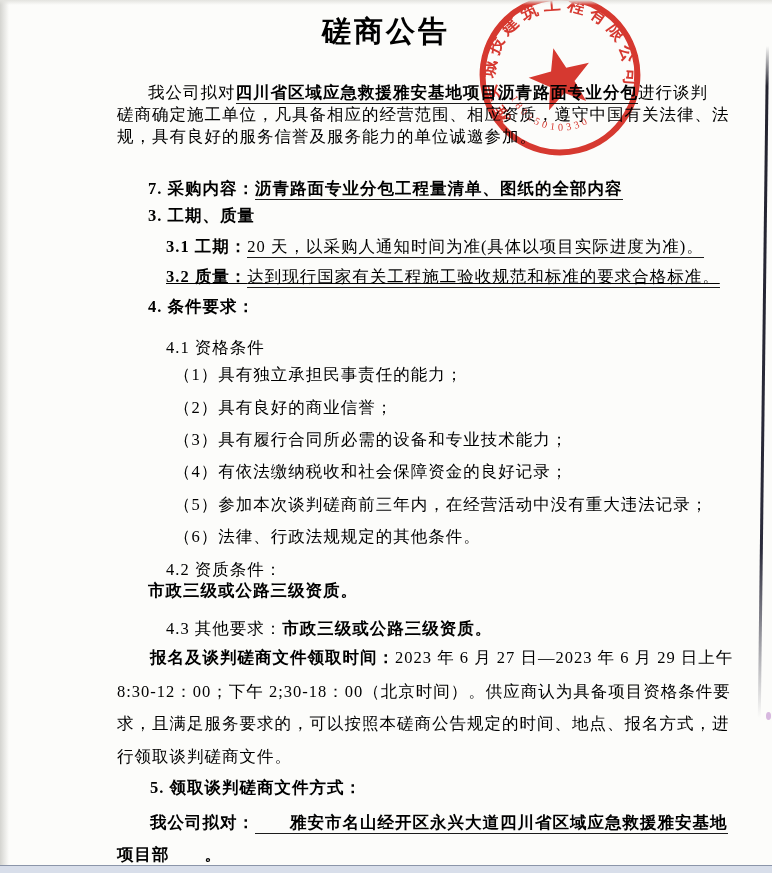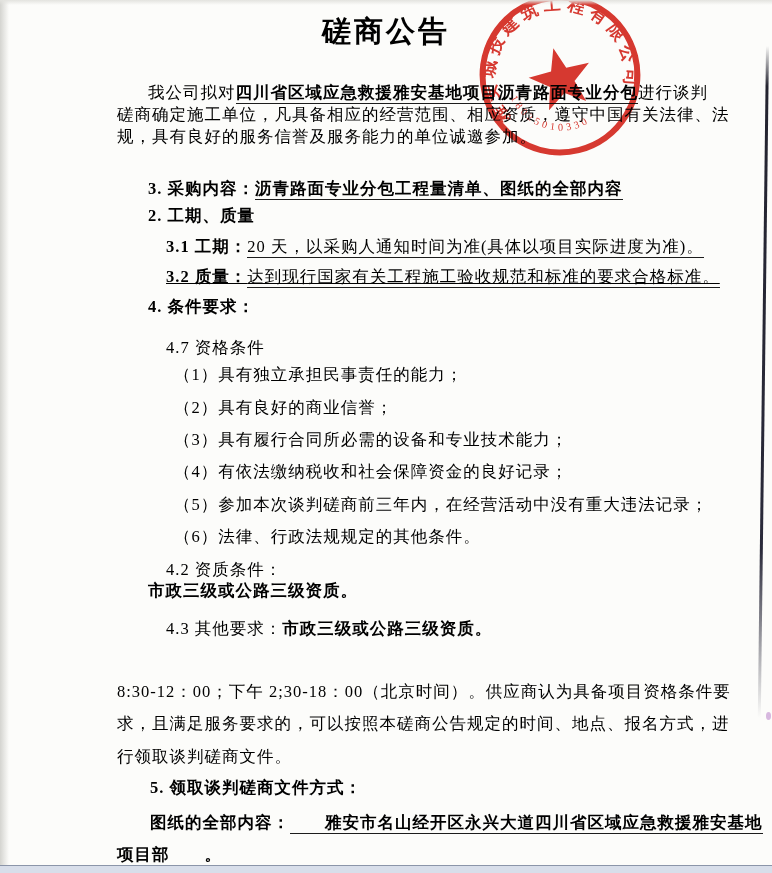--- a/index.html
+++ b/index.html
@@ -47,47 +47,48 @@
 <body>
 
 <div class="page">
 
   <div class="title">磋商公告</div>
 
   <div class="ln" style="top:83px;left:148px;"><span>我公司拟对</span><span class="u b">四川省区域应急救援雅安基地项目沥青路面专业分包</span><span>进行谈判</span></div>
   <div class="ln" style="top:105px;left:117px;">磋商确定施工单位，凡具备相应的经营范围、相应资质，遵守中国有关法律、法</div>
   <div class="ln" style="top:127px;left:117px;">规，具有良好的服务信誉及服务能力的单位诚邀参加。</div>
 
-  <div class="ln" style="top:179px;left:148px;"><span class="b">3. 采购内容：</span><span class="u b">沥青路面专业分包工程量清单、图纸的全部内容</span></div>
+  <div class="ln" style="top:179px;left:148px;"><span class="b">7. 采购内容：</span><span class="u b">沥青路面专业分包工程量清单、图纸的全部内容</span></div>
 
-  <div class="ln b" style="top:206px;left:148px;">2. 工期、质量</div>
+  <div class="ln b" style="top:206px;left:148px;">3. 工期、质量</div>
   <div class="ln" style="top:237px;left:166px;"><span class="b">3.1 工期：</span><span class="u">20 天，以采购人通知时间为准(具体以项目实际进度为准)。</span></div>
   <div class="ln" style="top:267px;left:166px;text-decoration:underline;"><span class="b">3.2 质量：</span><span class="u">达到现行国家有关工程施工验收规范和标准的要求合格标准。</span></div>
 
   <div class="ln b" style="top:297px;left:148px;">4. 条件要求：</div>
-  <div class="ln" style="top:338px;left:166px;">4.7 资格条件</div>
+  <div class="ln" style="top:338px;left:166px;">4.1 资格条件</div>
 
   <div class="ln" style="top:365px;left:174px;">（1）具有独立承担民事责任的能力；</div>
   <div class="ln" style="top:398px;left:174px;">（2）具有良好的商业信誉；</div>
   <div class="ln" style="top:430px;left:174px;">（3）具有履行合同所必需的设备和专业技术能力；</div>
   <div class="ln" style="top:462px;left:174px;">（4）有依法缴纳税收和社会保障资金的良好记录；</div>
   <div class="ln" style="top:495px;left:174px;">（5）参加本次谈判磋商前三年内，在经营活动中没有重大违法记录；</div>
   <div class="ln" style="top:527px;left:174px;">（6）法律、行政法规规定的其他条件。</div>
 
   <div class="ln" style="top:560px;left:166px;">4.2 资质条件：</div>
   <div class="ln b" style="top:581px;left:148px;">市政三级或公路三级资质。</div>
   <div class="ln" style="top:619px;left:166px;"><span>4.3 其他要求：</span><span class="b">市政三级或公路三级资质。</span></div>
 
+  <div class="ln" style="top:648px;left:150px;"><span class="b">报名及谈判磋商文件领取时间：</span><span>2023 年 6 月 27 日—2023 年 6 月 29 日上午</span></div>
   <div class="ln" style="top:682px;left:117px;">8:30-12：00；下午 2;30-18：00（北京时间）。供应商认为具备项目资格条件要</div>
   <div class="ln" style="top:714px;left:117px;">求，且满足服务要求的，可以按照本磋商公告规定的时间、地点、报名方式，进</div>
   <div class="ln" style="top:747px;left:117px;">行领取谈判磋商文件。</div>
 
   <div class="ln b" style="top:778px;left:150px;">5. 领取谈判磋商文件方式：</div>
 
-  <div class="ln" style="top:813px;left:150px;"><span class="b">图纸的全部内容：</span><span class="u b">　　雅安市名山经开区永兴大道四川省区域应急救援雅安基地</span></div>
+  <div class="ln" style="top:813px;left:150px;"><span class="b">我公司拟对：</span><span class="u b">　　雅安市名山经开区永兴大道四川省区域应急救援雅安基地</span></div>
   <div class="ln" style="top:845px;left:117px;"><span class="u b">项目部　　。</span></div>
 
   <div class="stamp">
     <svg viewBox="0 0 200 200" width="172" height="172">
       <circle cx="100" cy="100" r="90" fill="none" stroke-width="7" stroke="#d6281f"></circle>
       <path id="sealArcTop" d="M 34,138 A 76,76 0 1 1 166,138" fill="none"></path>
       <path id="sealArcNum" d="M 38,112 A 64,64 0 0 0 130,158" fill="none"></path>
       <text font-size="20" font-weight="bold" letter-spacing="6" fill="#d6281f">
         <textPath href="#sealArcTop" startOffset="50%" text-anchor="middle">雅安城投建筑工程有限公司</textPath>
       </text>

